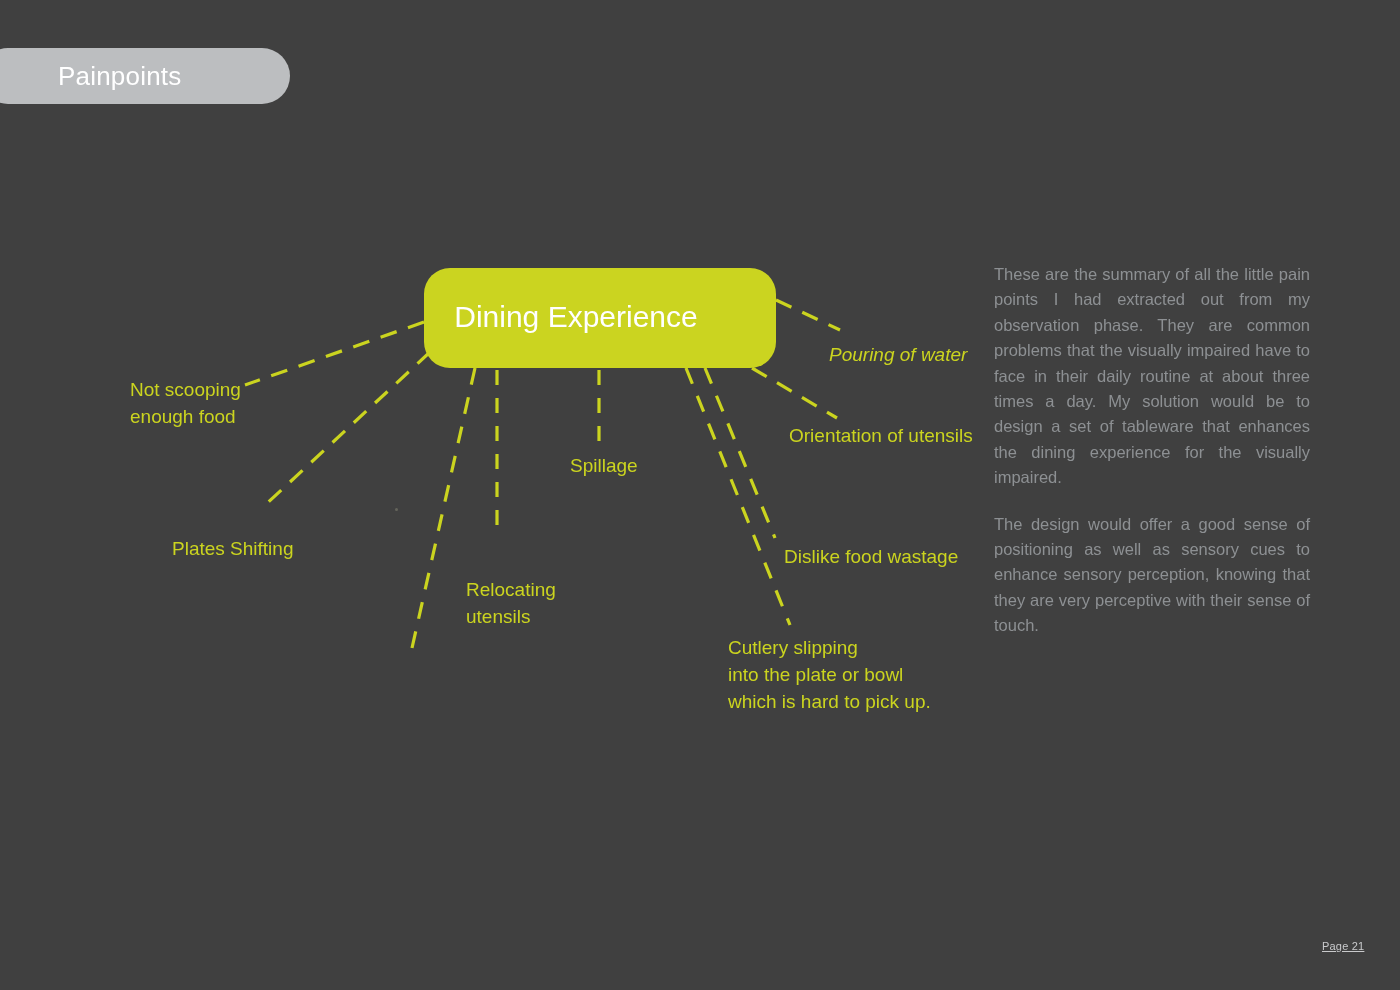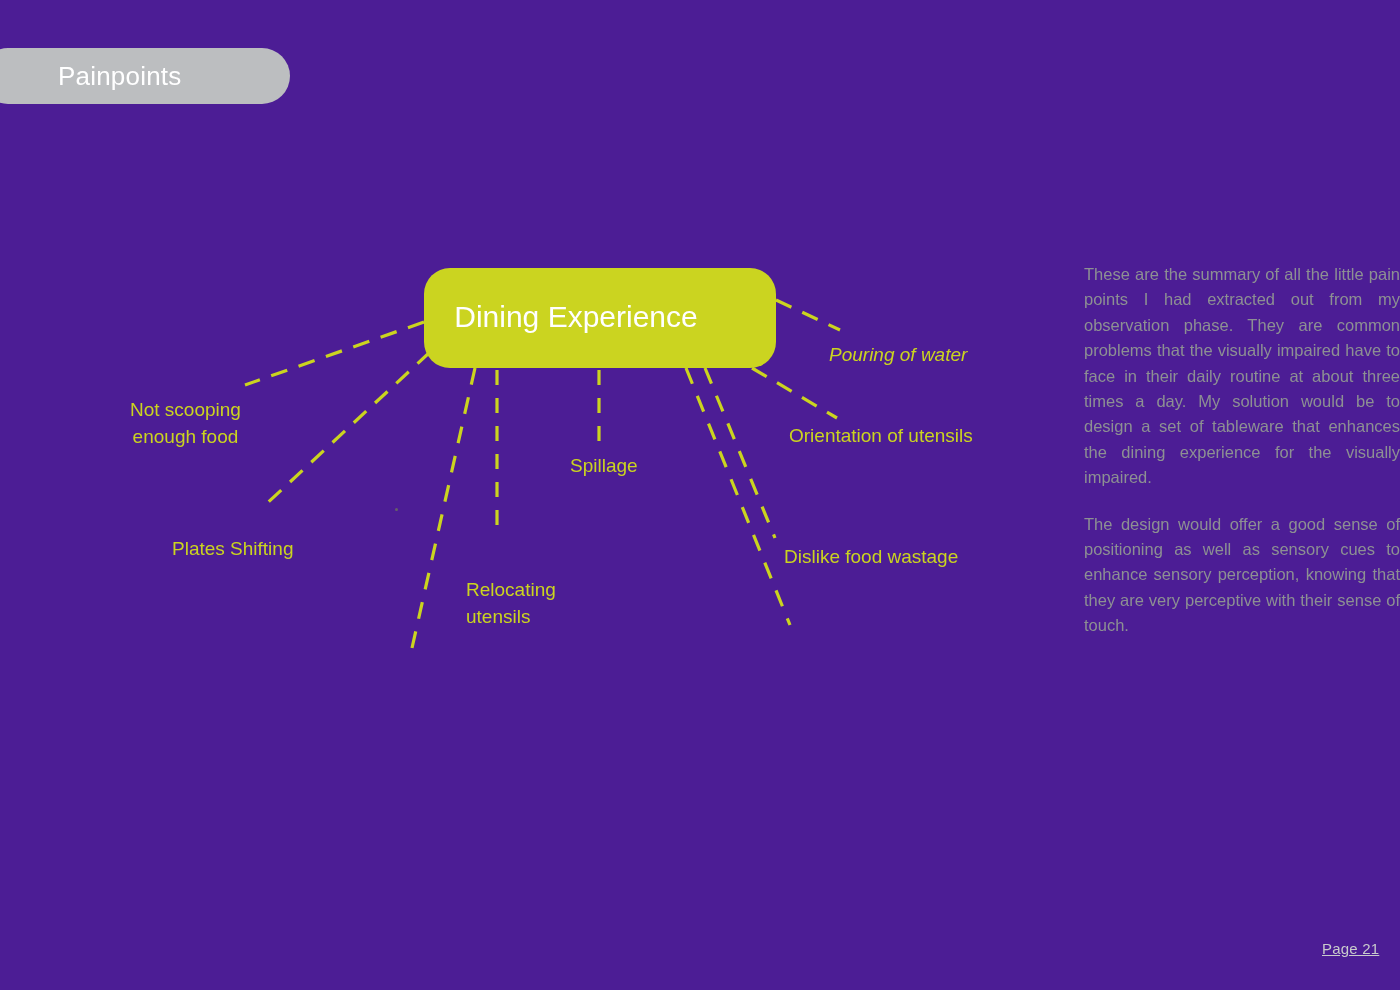--- a/index.html
+++ b/index.html
@@ -10,21 +10,21 @@
     background: #ffffff;
     font-family: "Liberation Sans", sans-serif;
     overflow: hidden;
     position: relative;
   }
   #slide {
     position: absolute;
     inset: 0;
     width: 1400px;
     height: 990px;
-    background: #4c1d95;
+    background: #404040;
   }
 
   
   #header-pill {
     position: absolute;
     left: -20px;
     top: 48px;
     width: 310px;
     height: 56px;
     background: #bcbec0;
@@ -75,53 +75,53 @@
 
   
   .leaf {
     position: absolute;
     color: #cbd41f;
     font-size: 19px;
     line-height: 27px;
     font-weight: 400;
     white-space: pre-line;
   }
-  .leaf.n0 { left: 130px; top: 396px; text-align: center; }
+  .leaf.n0 { left: 130px; top: 376px; }
   .leaf.n1 { left: 172px; top: 535px; }
   .leaf.n2 { left: 466px; top: 544px; margin-top: 32px; }
   .leaf.n3 { left: 557px; top: 452px; margin-left: 13px; }
   .leaf.n4 { left: 234px; top: 661px; }
   .leaf.n5 { left: 829px; top: 341px; font-style: italic; }
   .leaf.n6 { left: 789px; top: 422px; }
   .leaf.n7 { left: 784px; top: 543px; }
   .leaf.n8 { left: 728px; top: 634px; }
 
   
   #side-text {
     position: absolute;
-    left: 1084px;
+    left: 994px;
     top: 262px;
     width: 316px;
   }
   #side-text p {
     margin: 0 0 21px 0;
     font-size: 16.5px;
     line-height: 25.4px;
     color: #8d9093;
     text-align: justify;
     text-justify: inter-word;
   }
   #side-text p:last-child { margin-bottom: 8px; }
 
   
   #page-number {
     position: absolute;
     left: 1322px;
     top: 940px;
-    font-size: 15px;
+    font-size: 11px;
     color: #c9cacc;
     letter-spacing: 0.2px;
     white-space: nowrap;
     text-decoration: underline;
   }
 
   
   #speck {
     position: absolute;
     left: 395px;
@@ -169,20 +169,23 @@
 
   <div class="leaf n0">Not scooping
 enough food</div>
   <div class="leaf n1">Plates Shifting</div>
   <div class="leaf n2">Relocating
 utensils</div>
   <div class="leaf n3">Spillage</div>
   <div class="leaf n5">Pouring of water</div>
   <div class="leaf n6">Orientation of utensils</div>
   <div class="leaf n7">Dislike food wastage</div>
+  <div class="leaf n8">Cutlery slipping
+into the plate or bowl
+which is hard to pick up.</div>
 
   <div id="speck"></div>
 
   <div id="side-text">
     <p>These are the summary of all the little pain points I had extracted out from my observation phase. They are common problems that the visually impaired have to face in their daily routine at about three times a day.  My solution would be to design a set of tableware that enhances the dining experience for the visually impaired.</p>
     <p>The design would offer a good sense of positioning as well as sensory cues to enhance sensory perception, knowing that they are very perceptive with their sense of touch.</p>
   </div>
 
   <div id="page-number">Page 21</div>
 

